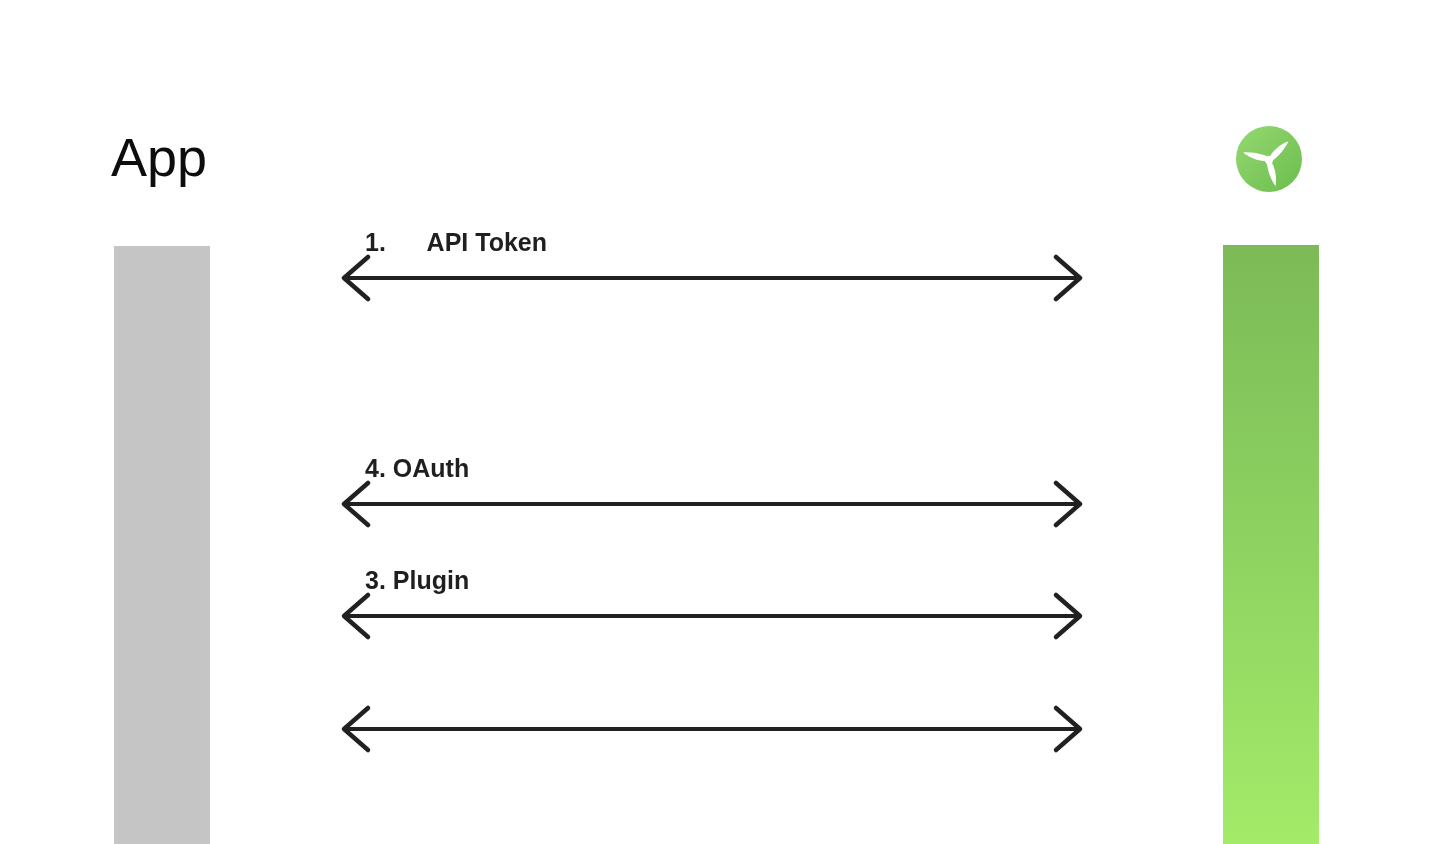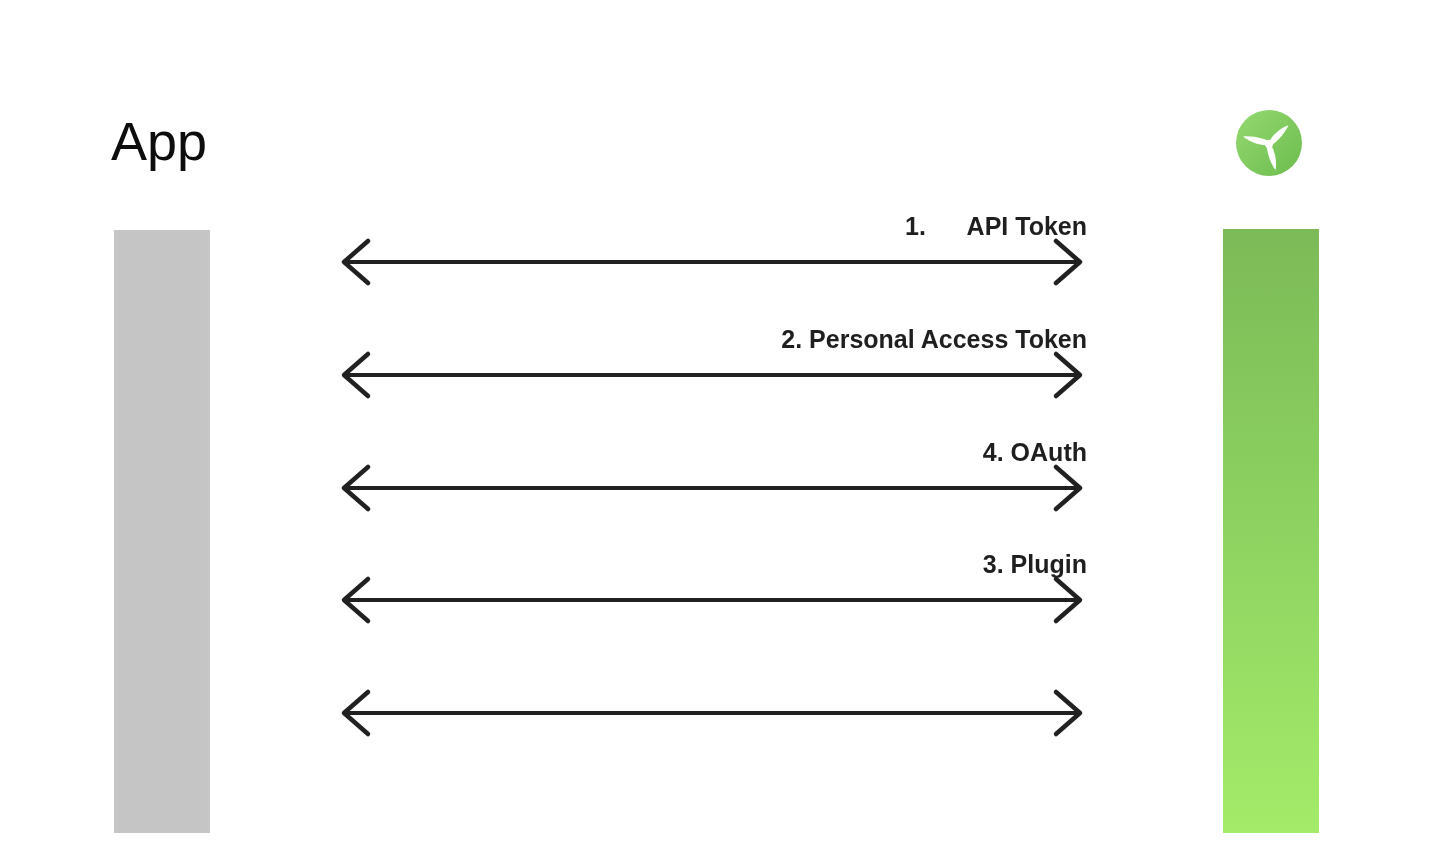--- a/index.html
+++ b/index.html
@@ -4,21 +4,21 @@
 <style>
   html, body { margin: 0; padding: 0; }
   body {
     width: 1436px; height: 844px;
     background: #ffffff;
     position: relative;
     overflow: hidden;
     font-family: "Liberation Sans", sans-serif;
     color: #1f1f1f;
   }
-  .stage { position: absolute; inset: 0; }
+  .stage { position: absolute; inset: 0; margin-top: 16px; }
 
   .title {
     position: absolute;
     left: 111px; top: 112px;
     font-size: 54px;
     font-weight: 400;
     color: #0d0d0d;
     line-height: 1.1;
   }
 
@@ -41,21 +41,21 @@
 
   .row {
     position: absolute;
     left: 337px;
     width: 750px; height: 60px;
   }
   .row svg { display: block; width: 750px; height: 60px; overflow: visible; }
   .row .lbl {
     position: absolute;
     left: 0; right: 0; bottom: 52px;
-    text-align: right;
+    text-align: left;
     padding-left: 28px;
     font-size: 25px;
     font-weight: 700;
     color: #1f1f1f;
     white-space: pre;
     line-height: 28px;
   }
   .r1 { top: 232px; }
   .r2 { top: 345px; }
   .r3 { top: 458px; }
@@ -95,28 +95,20 @@
 
   <div class="row r1">
     <div class="lbl">1.      API Token</div>
     <svg viewBox="0 0 750 60" aria-hidden="true">
       <line class="arrow-line" x1="8" y1="30" x2="742" y2="30"></line>
       <polyline class="arrow-head" points="31,9 7,30 31,51"></polyline>
       <polyline class="arrow-head" points="719,9 743,30 719,51"></polyline>
     </svg>
   </div>
 
-  <div class="row r2">
-    <div class="lbl">2. Personal Access Token</div>
-    <svg viewBox="0 0 750 60" aria-hidden="true">
-      <line class="arrow-line" x1="8" y1="30" x2="742" y2="30"></line>
-      <polyline class="arrow-head" points="31,9 7,30 31,51"></polyline>
-      <polyline class="arrow-head" points="719,9 743,30 719,51"></polyline>
-    </svg>
-  </div>
 
   <div class="row r3">
     <div class="lbl">4. OAuth</div>
     <svg viewBox="0 0 750 60" aria-hidden="true">
       <line class="arrow-line" x1="8" y1="30" x2="742" y2="30"></line>
       <polyline class="arrow-head" points="31,9 7,30 31,51"></polyline>
       <polyline class="arrow-head" points="719,9 743,30 719,51"></polyline>
     </svg>
   </div>
 

